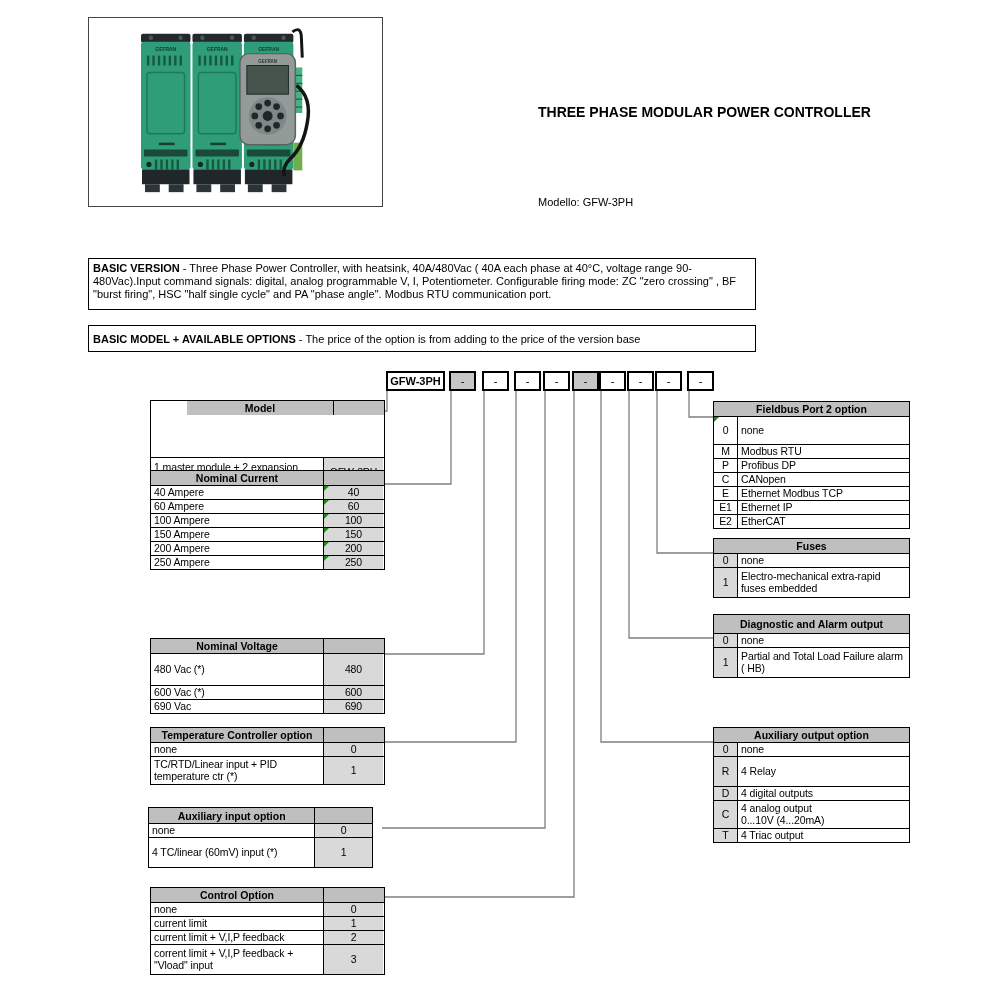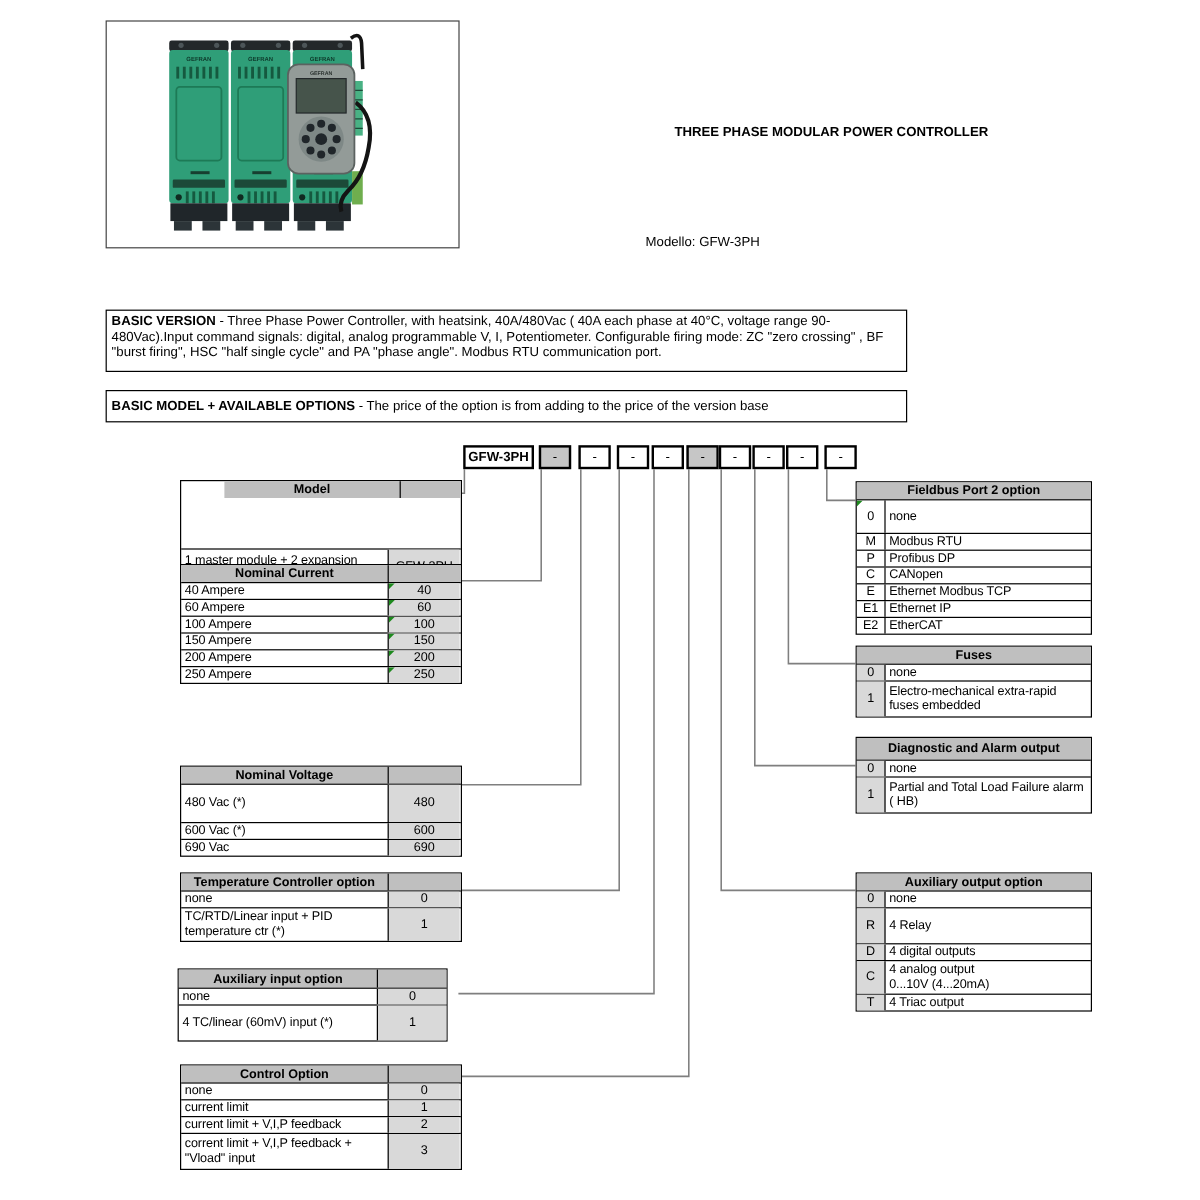--- a/index.html
+++ b/index.html
@@ -2,21 +2,21 @@
 <html><head>
 <meta charset="utf-8">
 <style>
   html,body{margin:0;padding:0;background:#fff;}
   .sheet{position:relative;width:1000px;height:1000px;background:#fff;overflow:hidden;
          font-family:"Liberation Sans",sans-serif;color:#000;}
   
   .photo-box{position:absolute;left:88px;top:17px;width:295px;height:190px;
              border:1px solid #444;background:#fff;box-sizing:border-box;}
   
-  .doc-title{position:absolute;left:562px;top:104px;font-size:11px;font-weight:bold;}
+  .doc-title{position:absolute;left:538px;top:104px;font-size:14px;font-weight:bold;}
   .modello{position:absolute;left:538px;top:196px;font-size:11px;}
   
   .note{position:absolute;left:88px;width:668px;border:1px solid #000;background:#fff;
         font-size:11px;line-height:13px;padding:3px 4px;box-sizing:border-box;}
   #note1{top:258px;height:52px;}
   #note2{top:325px;height:27px;padding-top:7px;}
   .note .b{font-weight:bold;}
   
   .base-code{position:absolute;left:386px;top:371px;width:59px;height:20px;border:2px solid #000;
              background:#fff;display:flex;align-items:center;justify-content:center;

